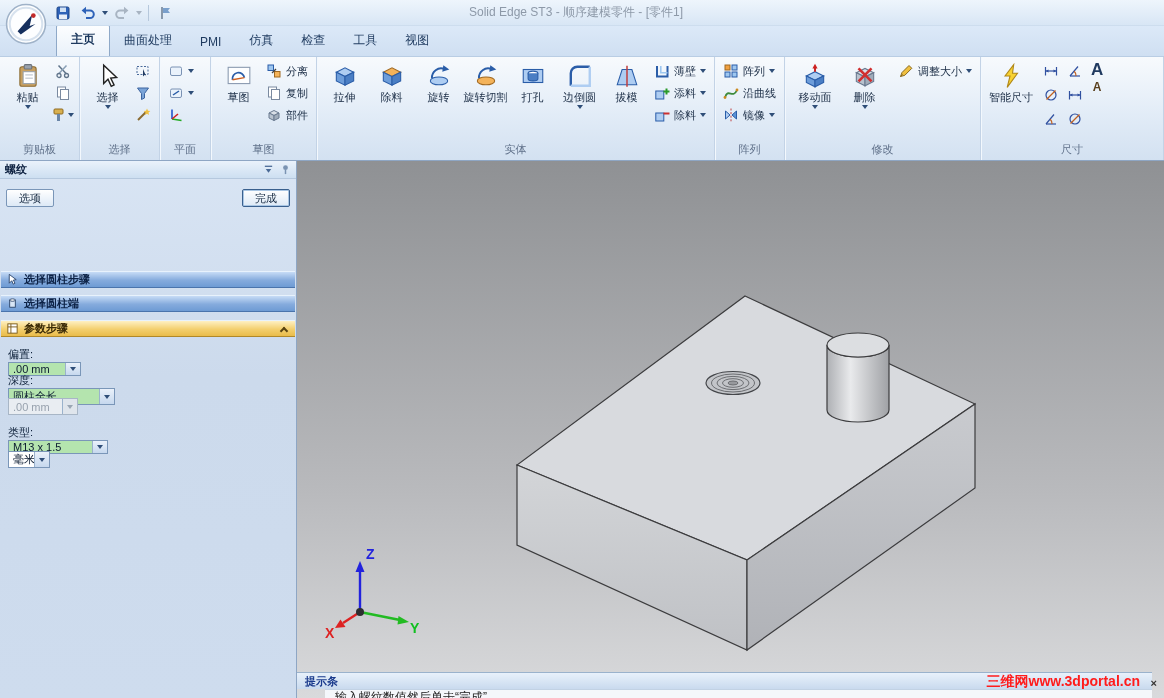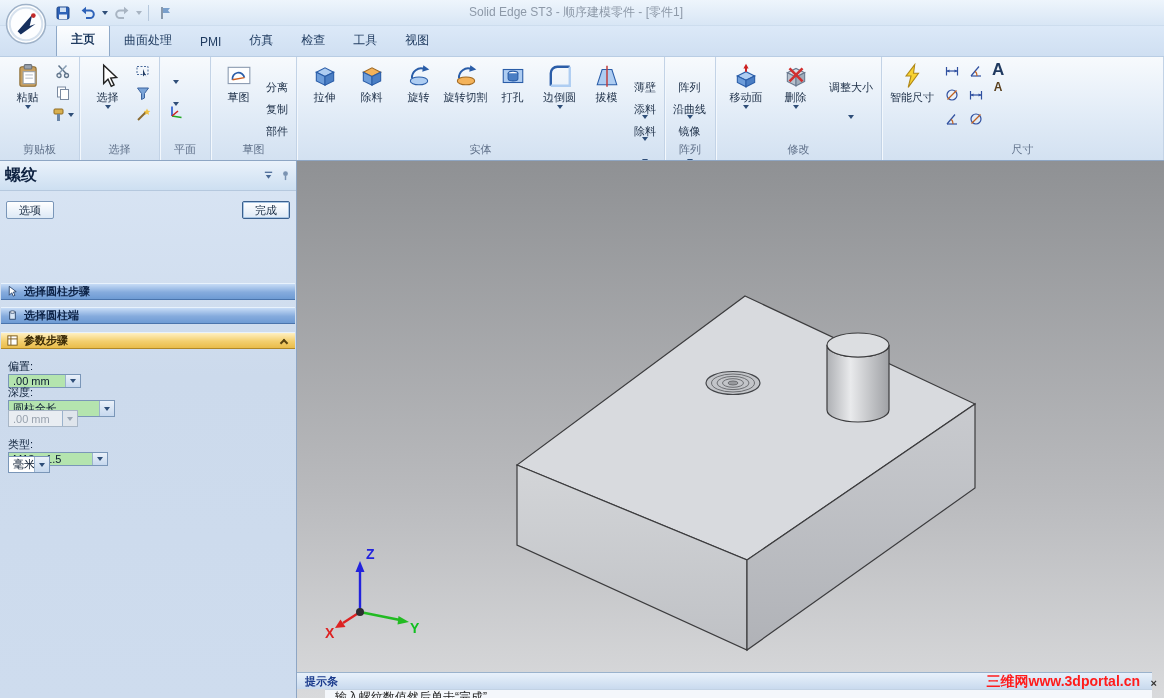--- a/index.html
+++ b/index.html
@@ -22,33 +22,33 @@
 
 
 .ribbon{height:104px;background:linear-gradient(#f7fafd,#e2ecf7 55%,#d3e1f1);display:flex;border-bottom:1px solid #8ea6c4;overflow:hidden;flex:0 0 auto;}
 .rgroup{display:flex;flex-direction:column;border-right:1px solid #c3d3e6;box-shadow:1px 0 0 #f3f8fd;flex:0 0 auto;}
 .rgroup.last{flex:1 1 auto;overflow:hidden;}
 .rgroup-body{flex:1;display:flex;align-items:flex-start;padding:3px 4px 0;}
 .rgroup-label{font-size:11px;color:#60718a;text-align:center;padding:0 14px 3px;white-space:nowrap;}
 .bigbtn{width:47px;display:flex;flex-direction:column;align-items:center;gap:2px;padding-top:3px;font-size:11px;color:#20324a;text-align:center;line-height:1.1;border-radius:2px;}
 .bigbtn svg{width:26px;height:26px;}
 .scol{display:flex;flex-direction:column;}
-.srow{display:flex;align-items:center;gap:20px;height:22px;padding:0 4px;font-size:11px;color:#20324a;white-space:nowrap;border-radius:2px;flex-direction:column;}
+.srow{display:flex;align-items:center;gap:4px;height:22px;padding:0 4px;font-size:11px;color:#20324a;white-space:nowrap;border-radius:2px;}
 .srow svg,.sbtn svg{width:16px;height:16px;}
 .sbtn{width:24px;height:22px;display:flex;align-items:center;justify-content:center;border-radius:2px;}
 .dd{width:0;height:0;border-left:3.5px solid transparent;border-right:3.5px solid transparent;border-top:4px solid #2f4e78;display:inline-block;}
 .dimgrid{display:grid;grid-template-columns:24px 24px;grid-auto-rows:24px;margin-left:2px;}
 .acol{display:flex;flex-direction:column;align-items:center;margin-left:4px;color:#203a60;font-weight:bold;}
 .acol .a1{font-size:17px;}
 .acol .a2{font-size:12px;color:#5a401e;}
 
 
 .workspace{flex:1;display:flex;overflow:hidden;}
 .panel{width:296px;background:linear-gradient(#d9e5f4,#ccdaec 40%,#cedcee);display:flex;flex-direction:column;flex:0 0 auto;}
-.panel-header{height:30px;display:flex;align-items:center;padding:0 5px;background:linear-gradient(#eaf2fb,#cddff1);border-bottom:1px solid #b5c8de;font-size:16px;font-weight:bold;color:#0d2140;}
+.panel-header{height:18px;display:flex;align-items:center;padding:0 5px;background:linear-gradient(#eaf2fb,#cddff1);border-bottom:1px solid #b5c8de;font-size:11px;font-weight:bold;color:#0d2140;}
 .ph-icons{margin-left:auto;display:flex;gap:6px;align-items:center;}
 .ph-icons svg{width:11px;height:11px;}
 .btnrow{display:flex;justify-content:space-between;margin:10px 6px 0;}
 .pbtn{height:18px;padding:0 12px;font-size:11px;background:linear-gradient(#ffffff,#dde9f6);border:1px solid #7a96b8;border-radius:2px;color:#10243c;display:flex;align-items:center;}
 .pbtn.primary{border:1px solid #3a608e;box-shadow:0 0 0 1px #a9c6e4 inset;}
 .stepbar{height:17px;margin:0 1px;display:flex;align-items:center;gap:5px;padding:0 5px;background:linear-gradient(#c7dcf6,#85abdd 55%,#6e9bd4);border-top:1px solid #e8f2fc;border-bottom:1px solid #4a74ac;font-size:11px;font-weight:bold;color:#0c2246;}
 .stepbar svg{width:13px;height:13px;}
 .stepbar.yellow{background:linear-gradient(#fff0c2,#f3cf6e 55%,#e9bc4a);border-bottom:1px solid #b08828;color:#3a2a06;}
 .chev{margin-left:auto;width:6px;height:6px;border-left:2px solid #5a4410;border-top:2px solid #5a4410;transform:rotate(45deg);margin-top:4px;margin-right:3px;}
 .frow{display:flex;align-items:flex-start;margin:0 0 0 8px;height:17px;flex-direction:column;}
@@ -699,21 +699,21 @@
       <div class="frow" style="margin-top:10px">
         <span class="flabel">类型:</span>
         <div class="combo green" style="width:100px">
           <span class="val">M13 x 1.5</span>
           <span class="cbtn">
               <span class="dd"></span>
             </span>
         </div>
       </div>
 
-      <div class="frow" style="margin-top:2px">
+      <div class="frow" style="margin-top:9px">
         <div class="combo" style="width:42px">
           <span class="val">毫米</span>
           <span class="cbtn">
               <span class="dd"></span>
             </span>
         </div>
       </div>
     </div>
 
     <div class="viewport">

